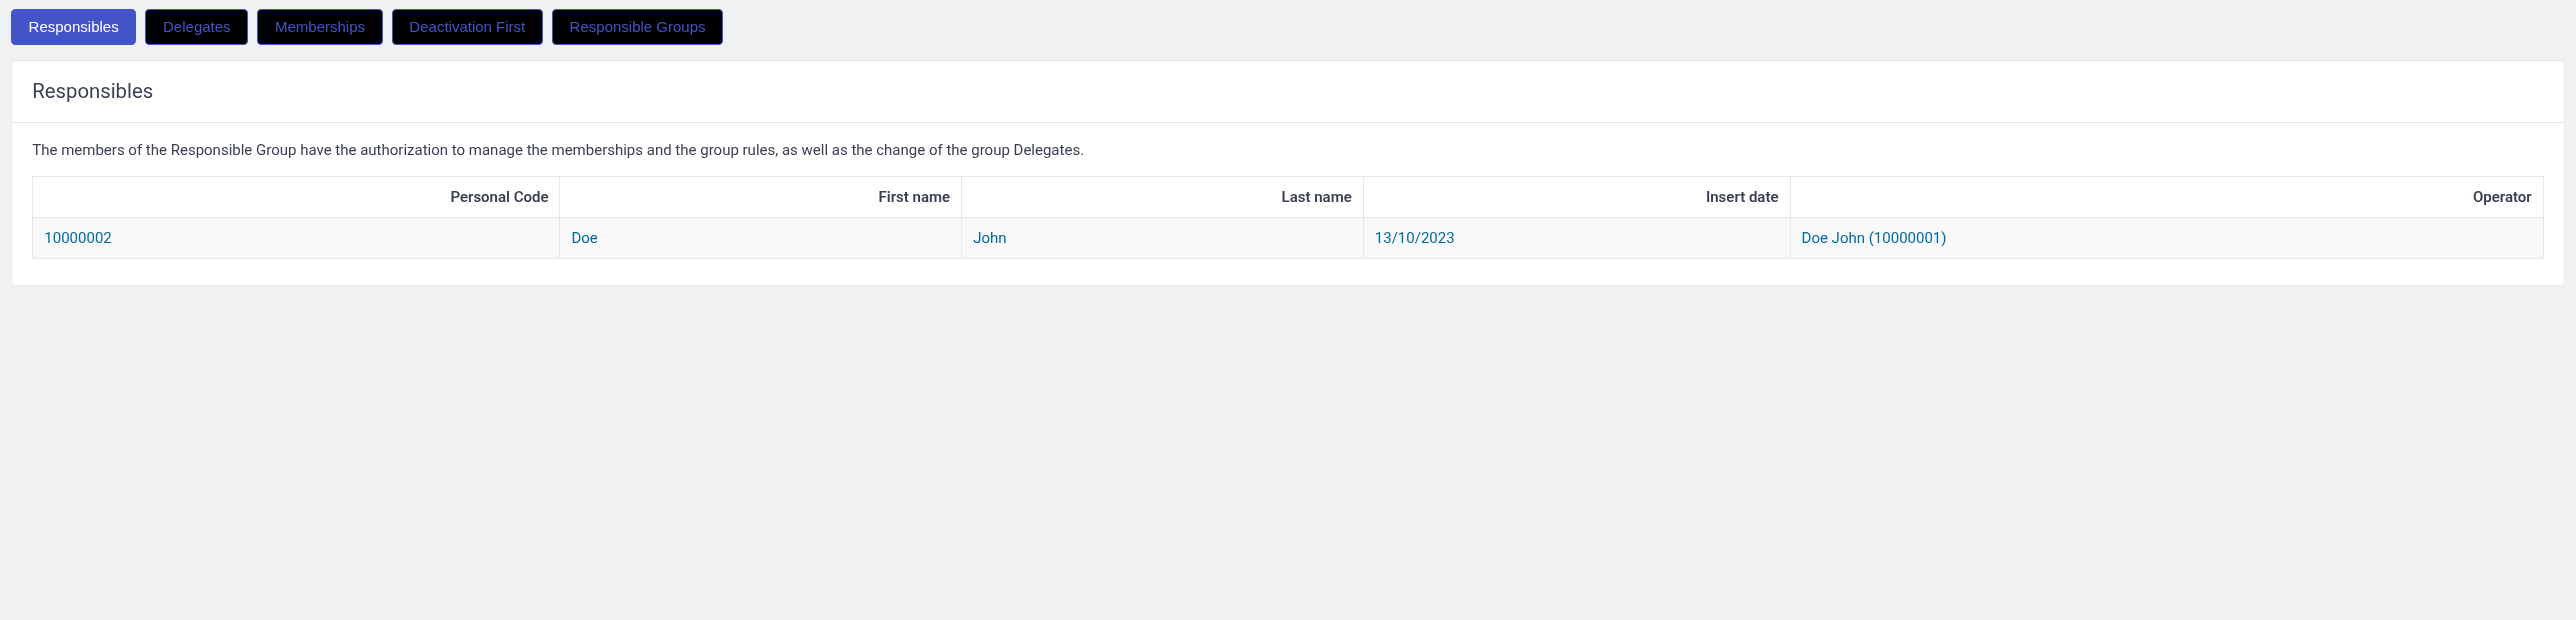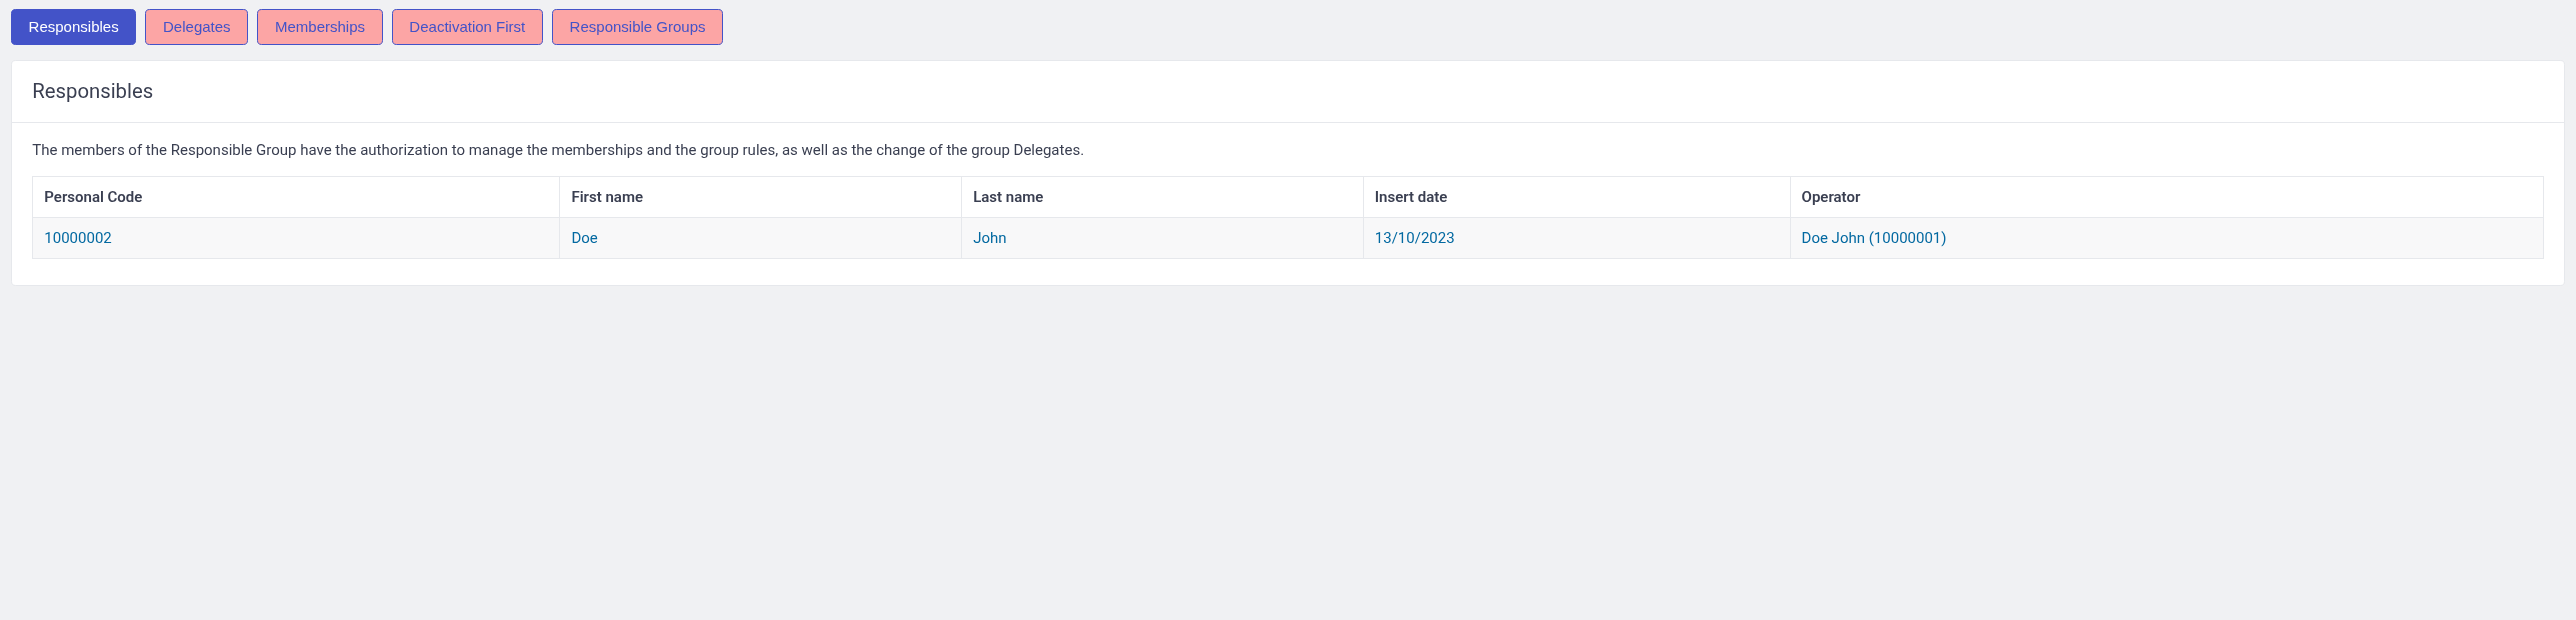--- a/index.html
+++ b/index.html
@@ -15,21 +15,21 @@
     }
     .tabs {
       display: flex;
       gap: 9.2px;
       margin-bottom: 15px;
     }
     .tab {
       padding: 8.3px 16.6px;
       border: 0.9px solid #4353c8;
       border-radius: 4.6px;
-      background: #fca5a5;
+      background: #000000;
       color: #4353c8;
       font-size: 15px;
       cursor: pointer;
       font-weight: 400;
     }
     .tab.active {
       background: #4353c8;
       color: #ffffff;
       border-color: #4353c8;
     }
@@ -54,21 +54,21 @@
       font-size: 15px;
       color: #3a3f51;
       margin-bottom: 16.6px;
     }
     table {
       width: 100%;
       border-collapse: collapse;
       border: 0.9px solid #e6e8ec;
     }
     thead th {
-      text-align: left;
+      text-align: right;
       padding: 11px 11px;
       font-size: 15px;
       font-weight: 600;
       color: #3a3f51;
       border-bottom: 0.9px solid #e6e8ec;
       background: #ffffff;
     }
     tbody td {
       padding: 11px 11px;
       font-size: 15px;

